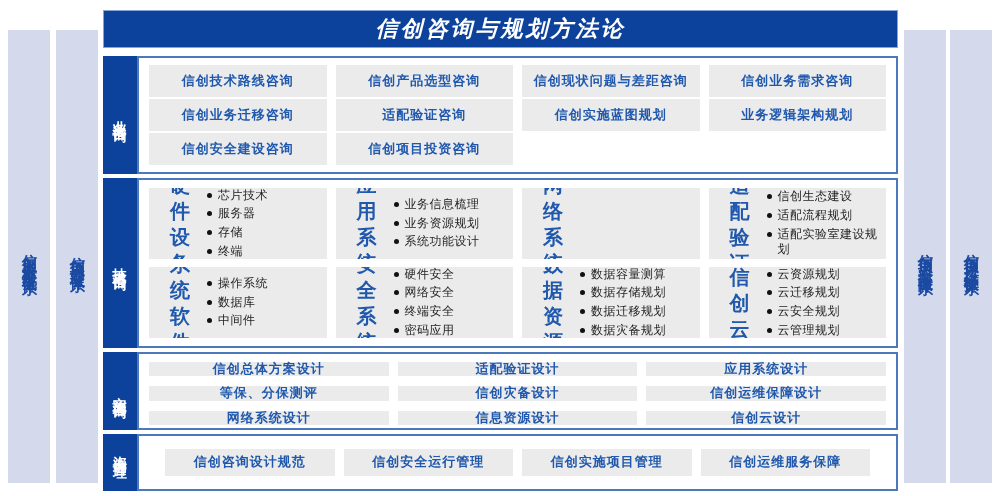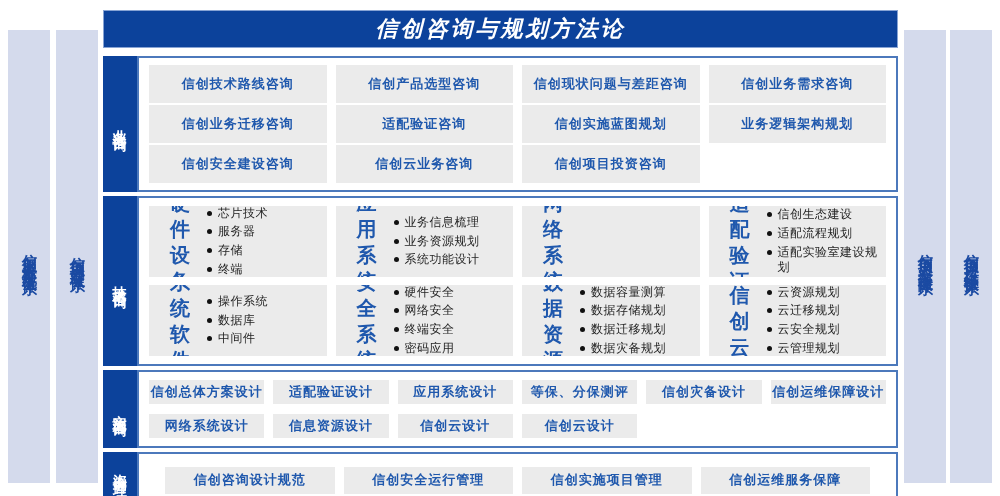--- a/index.html
+++ b/index.html
@@ -51,23 +51,23 @@
   }
   .rl{font-size:14px;font-weight:bold;color:#fff;letter-spacing:3px;}
   .rl-sq{ 
     writing-mode:vertical-lr;text-orientation:upright;
     height:36px;line-height:19px;font-size:14px;font-weight:bold;color:#fff;letter-spacing:3px;
   }
   .row-content{
     flex:1;background:#fff;border:2px solid var(--border-blue);
     box-sizing:border-box;display:grid;
   }
-  .rc1{height:136px;grid-template-columns:repeat(4,1fr);padding:7px 10px;gap:2px 9px;}
+  .rc1{height:118px;grid-template-columns:repeat(4,1fr);padding:7px 10px;gap:2px 9px;}
   .rc2{height:170px;grid-template-columns:repeat(4,1fr);padding:8px 10px;gap:8px 9px;}
-  .rc3{height:78px; grid-template-columns:repeat(6,1fr);padding:8px 10px;gap:10px 9px;}
+  .rc3{height:78px; grid-template-columns:repeat(3,1fr);padding:8px 10px;gap:10px 9px;}
   .rc4{height:57px; grid-template-columns:repeat(4,1fr);padding:13px 26px;gap:9px;}
 
   .item{
     background:var(--box-gray);
     display:flex;align-items:center;justify-content:center;
     font-size:13px;font-weight:bold;color:var(--item-text-blue);letter-spacing:1px;
     text-align:center;line-height:1.1;
   }
 
   
@@ -121,21 +121,20 @@
       <div class="row-content rc1">
         <div class="item">信创技术路线咨询</div>
         <div class="item">信创产品选型咨询</div>
         <div class="item">信创现状问题与差距咨询</div>
         <div class="item">信创业务需求咨询</div>
         <div class="item">信创业务迁移咨询</div>
         <div class="item">适配验证咨询</div>
         <div class="item">信创实施蓝图规划</div>
         <div class="item">业务逻辑架构规划</div>
         <div class="item">信创安全建设咨询</div>
-        <div class="item">信创云业务咨询</div>
         <div class="item">信创项目投资咨询</div>
       </div>
     </div>
 
     <div class="row">
       <div class="row-label">
         <div class="vtext rl">技术咨询</div>
       </div>
       <div class="row-content rc2">
 

